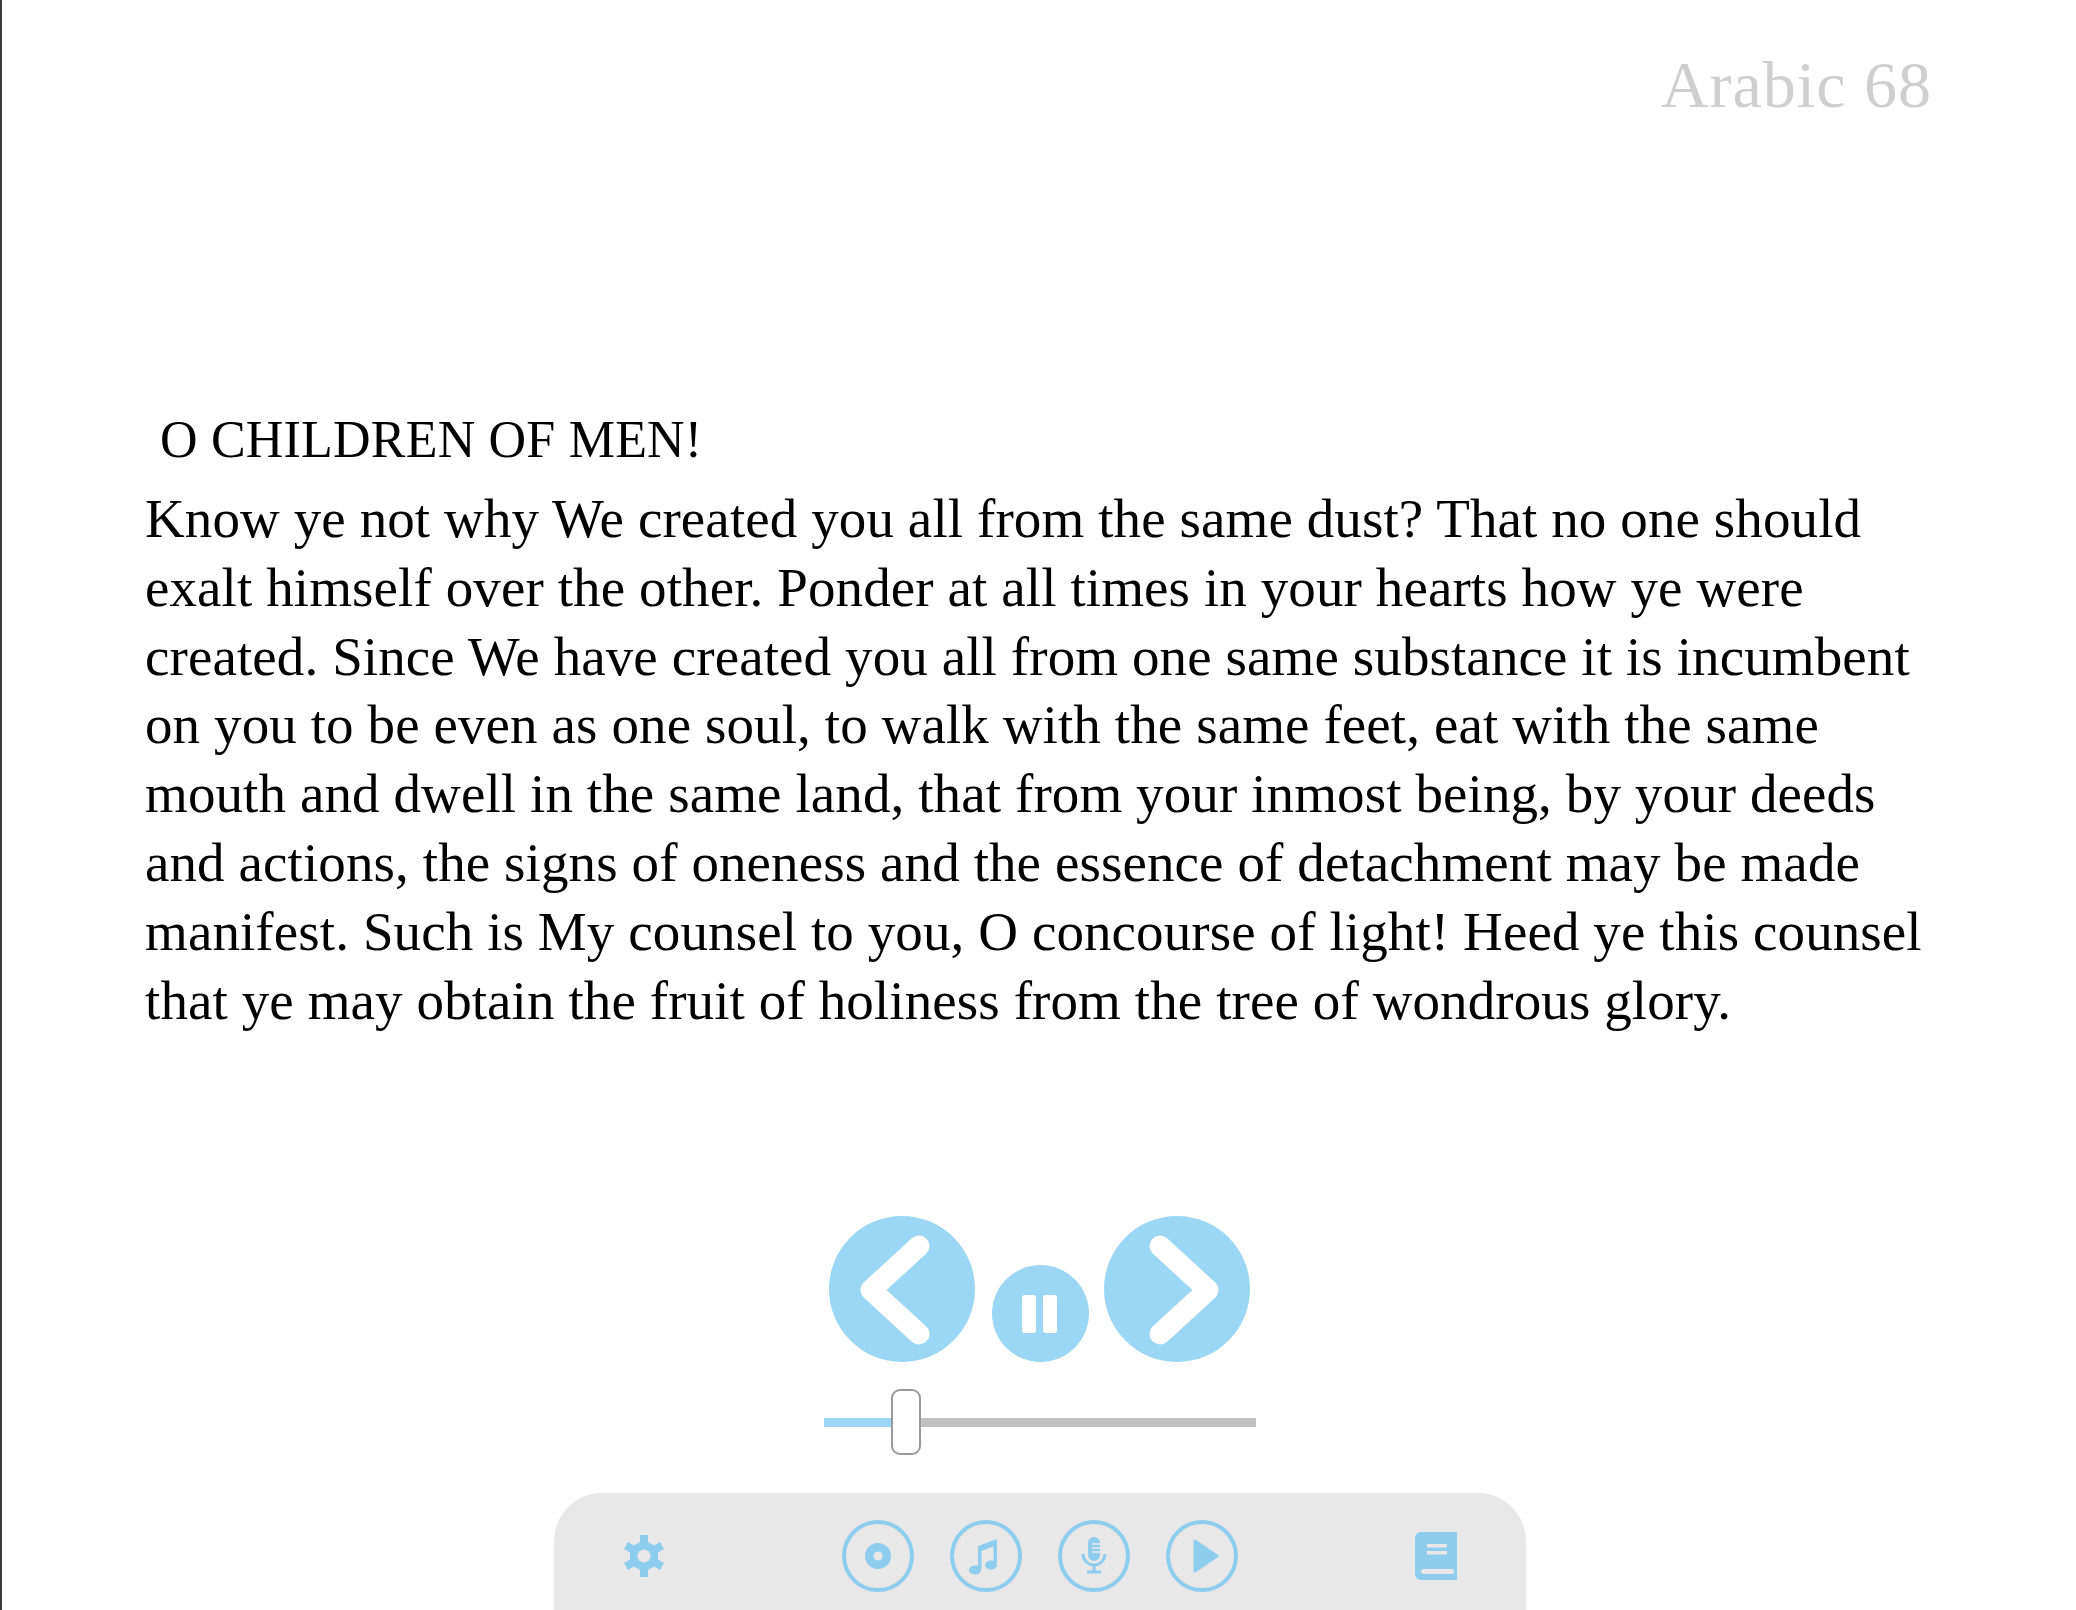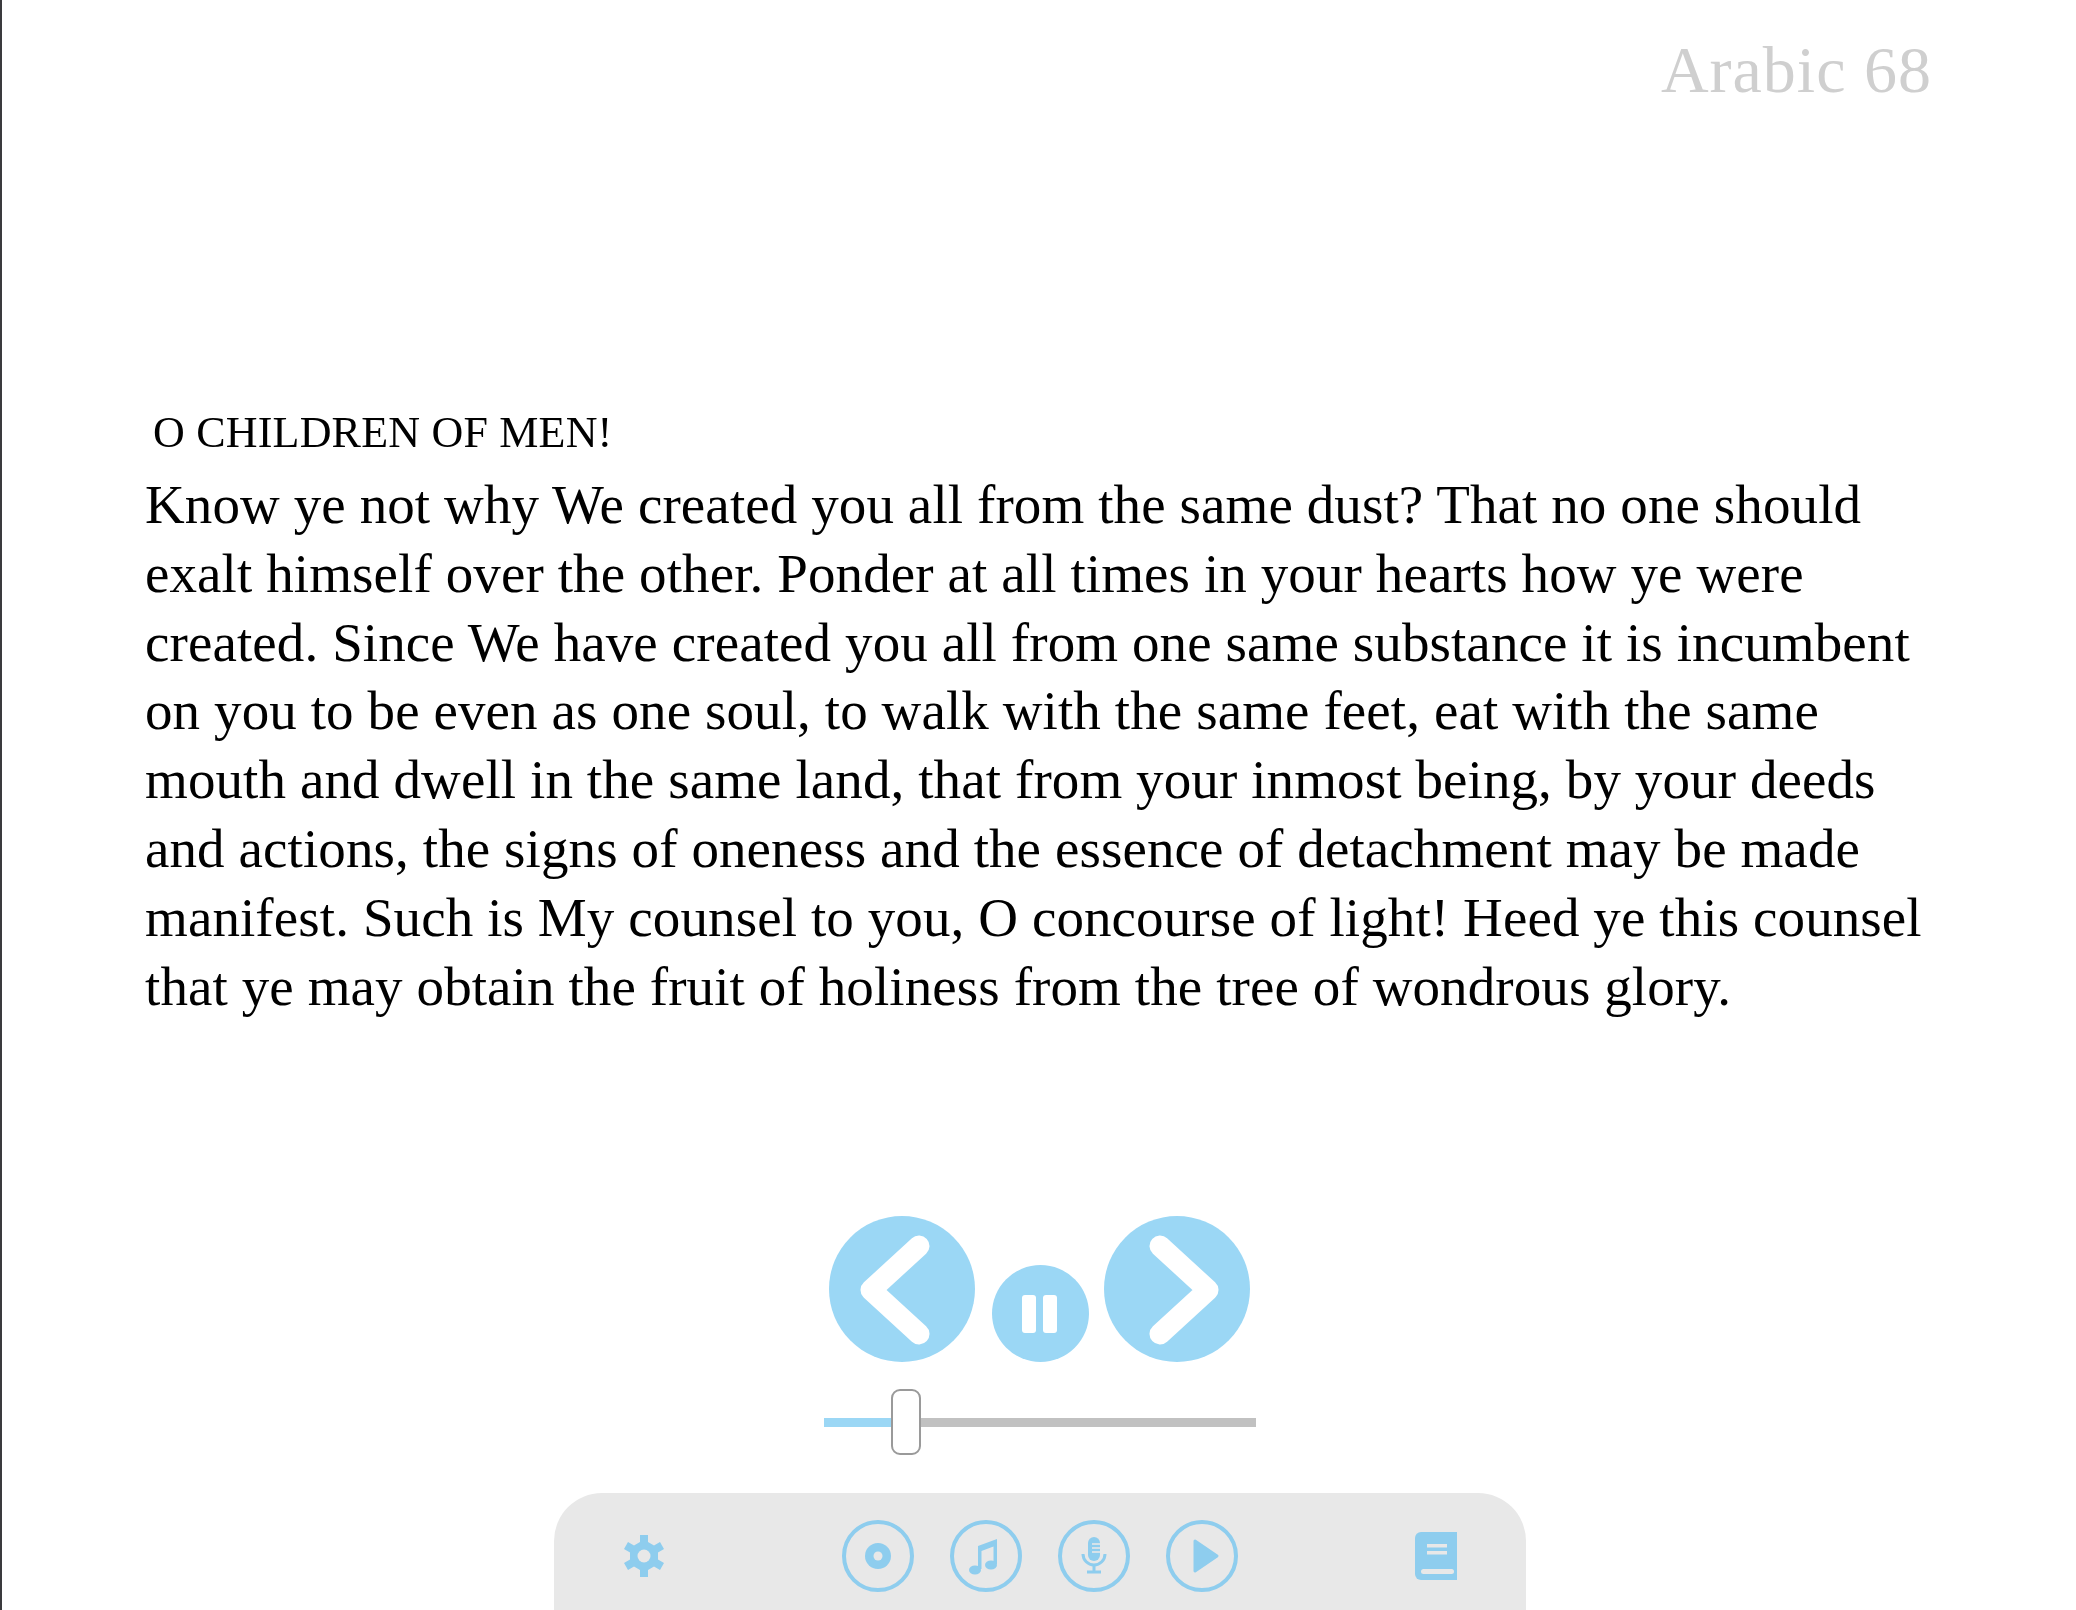--- a/index.html
+++ b/index.html
@@ -16,38 +16,38 @@
     }
     .left-border {
       position: absolute;
       left: 0; top: 0;
       width: 2px; height: 1610px;
       background: #3a3a3e;
     }
     .page-label {
       position: absolute;
       right: 144px;
-      top: 37px;
+      top: 52px;
       font-size: 66px;
       color: #cfcfcf;
       font-family: "Liberation Serif", "DejaVu Serif", serif;
       letter-spacing: 1px;
       line-height: 1;
     }
     .content {
       position: absolute;
       left: 145px;
       top: 395px;
       width: 1790px;
       color: #000;
     }
     .heading {
-      font-size: 44px;
+      font-size: 52px;
       font-weight: normal;
-      margin: 8px;
+      margin: 15px;
       line-height: 60px;
       letter-spacing: 0.2px;
     }
     .body-text {
       margin: 8px 0 0 0;
       font-size: 55px;
       line-height: 68.8px;
       letter-spacing: 0.1px;
     }
     .nav-btn {

